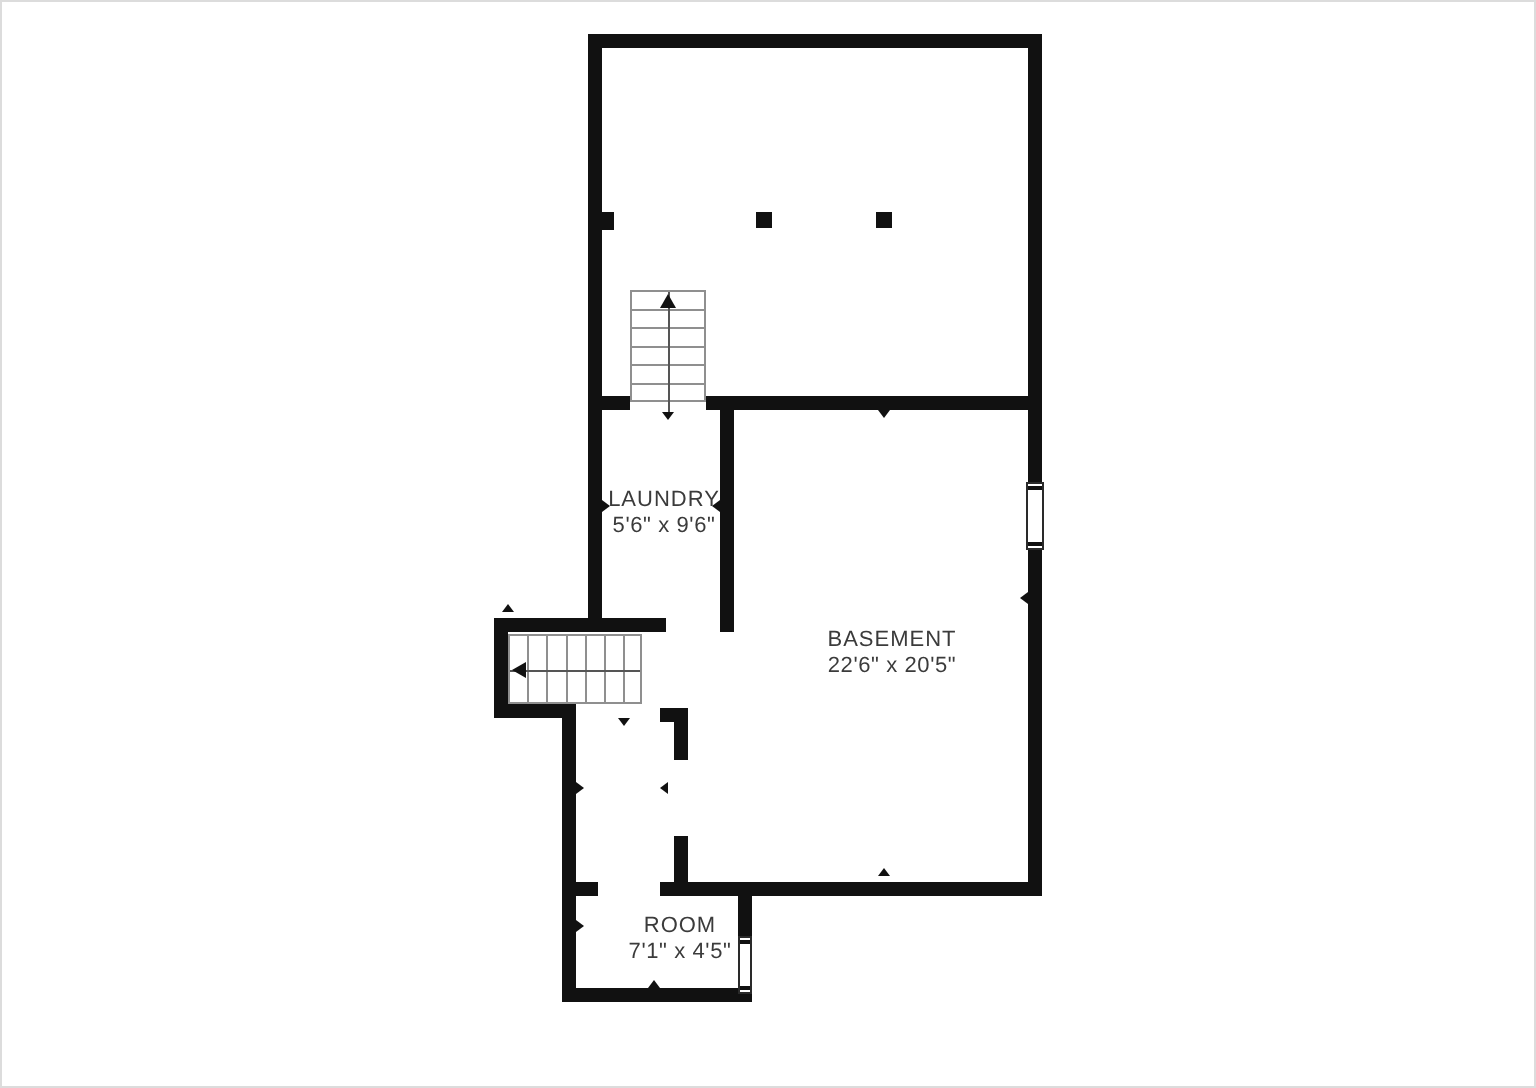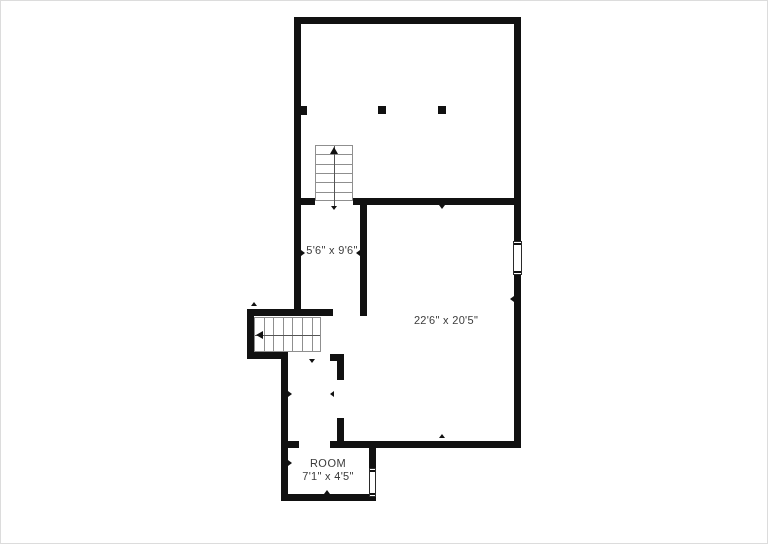--- a/index.html
+++ b/index.html
@@ -102,23 +102,25 @@
   <div class="tk tk-left" style="left:509px;top:295px"></div>
   <div class="tk tk-up" style="left:438px;top:433px"></div>
   <div class="tk tk-down" style="left:308px;top:358px"></div>
   <div class="tk tk-right" style="left:287px;top:390px"></div>
   <div class="tk tk-left" style="left:329px;top:390px"></div>
   <div class="tk tk-right" style="left:287px;top:459px"></div>
   <div class="tk tk-up" style="left:323px;top:489px"></div>
   <div class="tk tk-up" style="left:250px;top:301px"></div>
 
   <div class="room-label" style="left:266px;top:243px">
+    <div>LAUNDRY</div>
     <div class="dims">5'6" x 9'6"</div>
   </div>
   <div class="room-label" style="left:380px;top:313px">
+    <div>BASEMENT</div>
     <div class="dims">22'6" x 20'5"</div>
   </div>
-  <div class="room-label" style="left:262px;top:456px">
+  <div class="room-label" style="left:274px;top:456px">
     <div>ROOM</div>
     <div class="dims">7'1" x 4'5"</div>
   </div>
 
 </div>
 
 </body></html>

